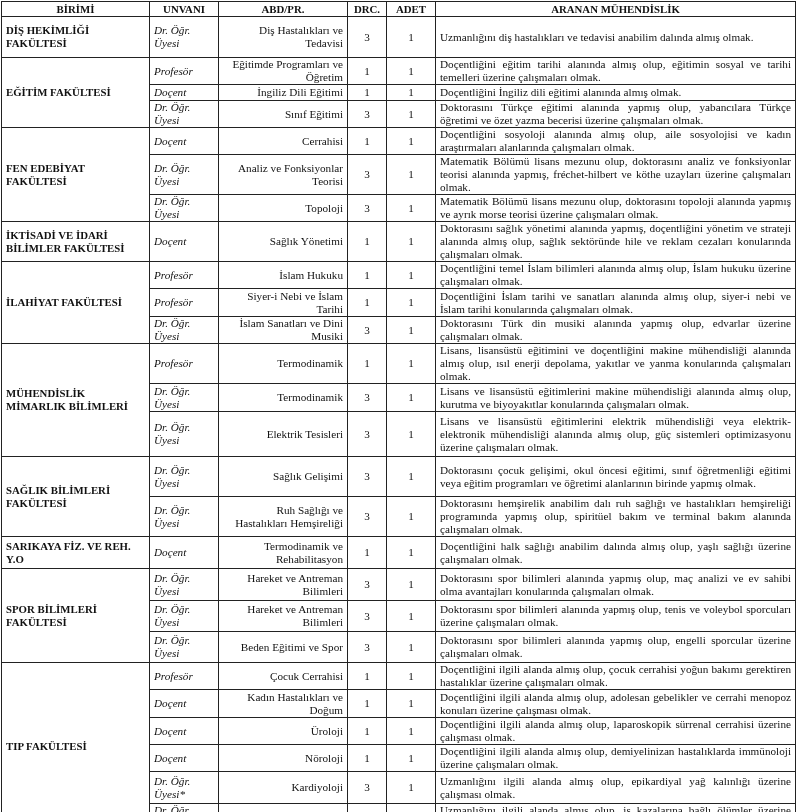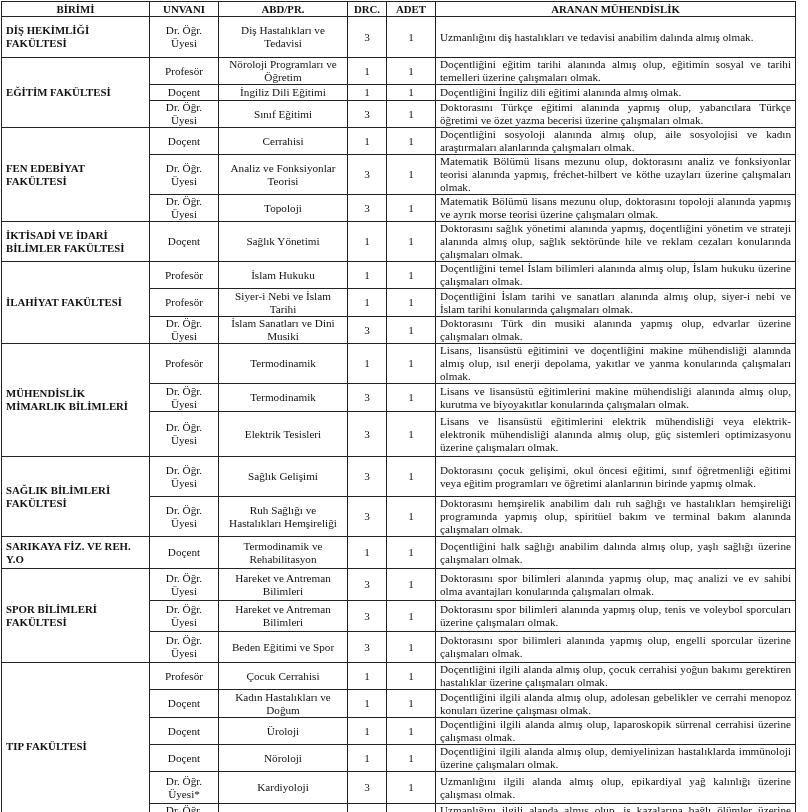--- a/index.html
+++ b/index.html
@@ -20,22 +20,22 @@
     vertical-align: middle;
     overflow: hidden;
   }
   table.jobs th {
     font-weight: bold;
     text-align: center;
     height: 14px;
     font-size: 10.8px;
   }
   td.unit { font-weight: bold; text-align: left; font-size: 10.8px; padding-left: 5px; }
-  td.title { text-align: center; padding-left: 5px; }
-  td.dept { text-align: center; padding-left: 6px; }
+  td.title { text-align: left; padding-left: 5px; font-style: italic; }
+  td.dept { text-align: right; padding-left: 6px; }
   td.num { text-align: center; }
   td.req { text-align: justify; text-align-last: left; padding-left: 6px; padding-right: 6px; margin-left: 36px; }
   col.c-unit { width: 148px; }
   col.c-title { width: 69px; }
   col.c-dept { width: 129px; }
   col.c-drc { width: 39px; }
   col.c-adet { width: 49px; }
   col.c-req { width: 360px; }
 </style>
 </head>
@@ -67,21 +67,21 @@
       <td class="title">Dr. Öğr. Üyesi</td>
       <td class="dept">Diş Hastalıkları ve Tedavisi</td>
       <td class="num">3</td>
       <td class="num">1</td>
       <td class="req">Uzmanlığını diş hastalıkları ve tedavisi anabilim dalında almış olmak.</td>
     </tr>
 
     <tr style="height:26px">
       <td class="unit" rowspan="3">EĞİTİM FAKÜLTESİ</td>
       <td class="title">Profesör</td>
-      <td class="dept">Nöroloji Programları ve Öğretim</td>
+      <td class="dept">Eğitimde Programları ve Öğretim</td>
       <td class="num">1</td>
       <td class="num">1</td>
       <td class="req">Doçentliğini eğitim tarihi alanında almış olup, eğitimin sosyal ve tarihi temelleri üzerine çalışmaları olmak.</td>
     </tr>
     <tr style="height:16px">
       <td class="title">Doçent</td>
       <td class="dept">İngiliz Dili Eğitimi</td>
       <td class="num">1</td>
       <td class="num">1</td>
       <td class="req">Doçentliğini İngiliz dili eğitimi alanında almış olmak.</td>

